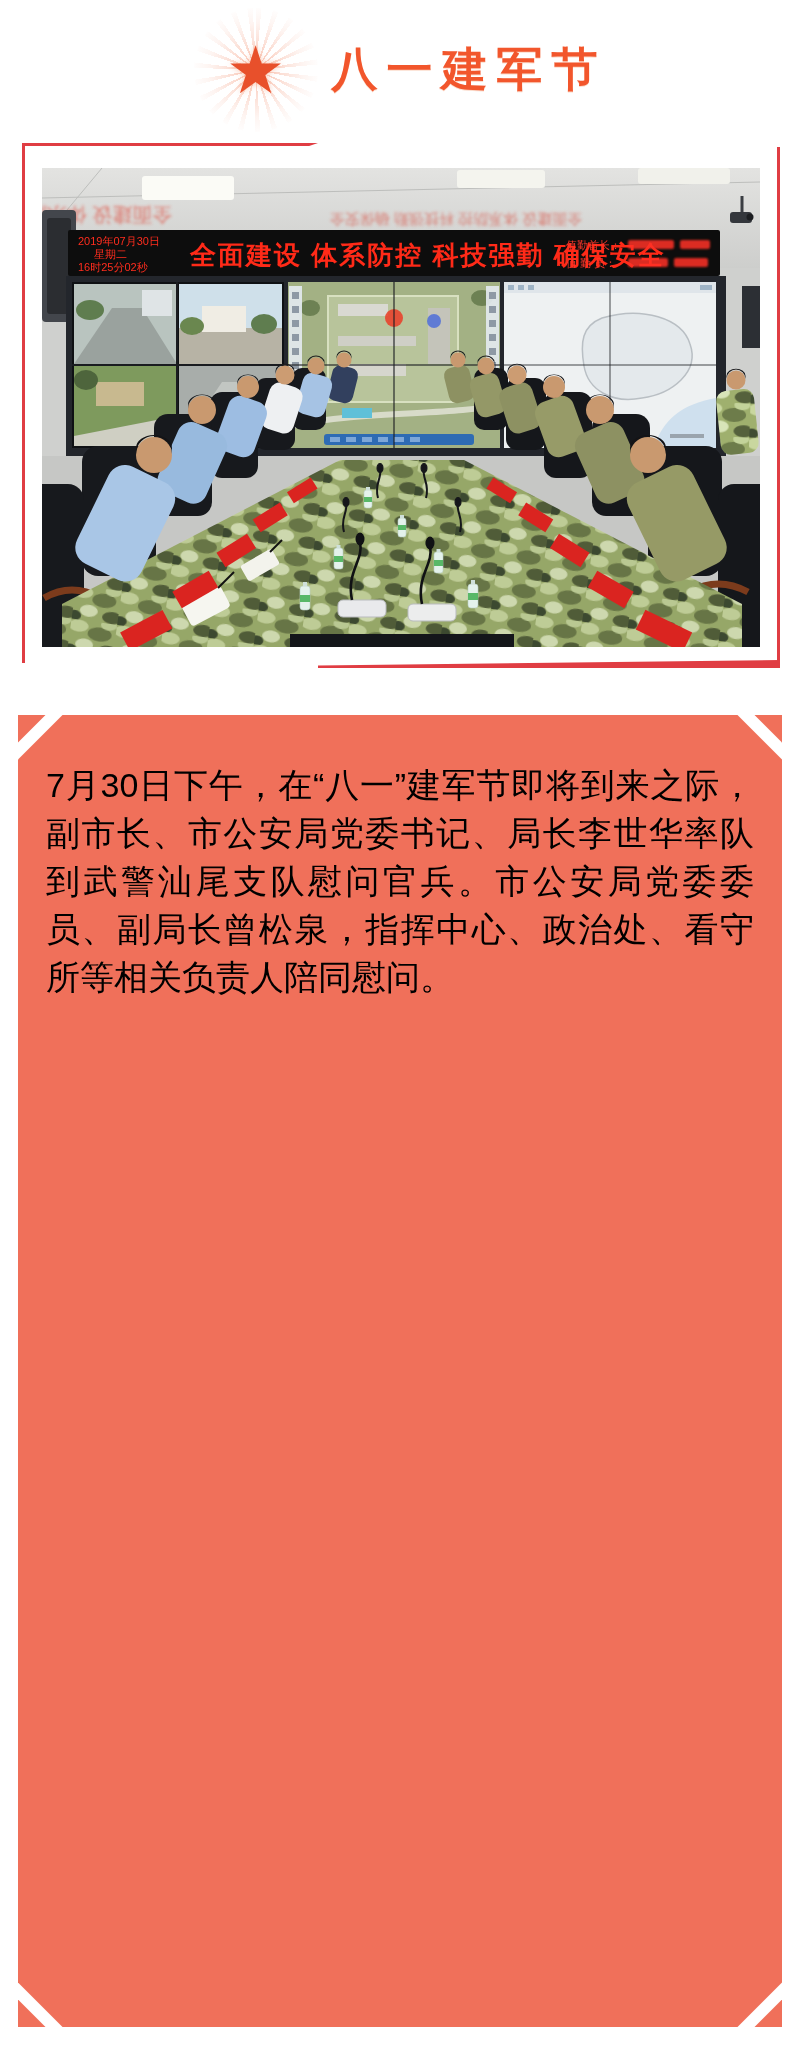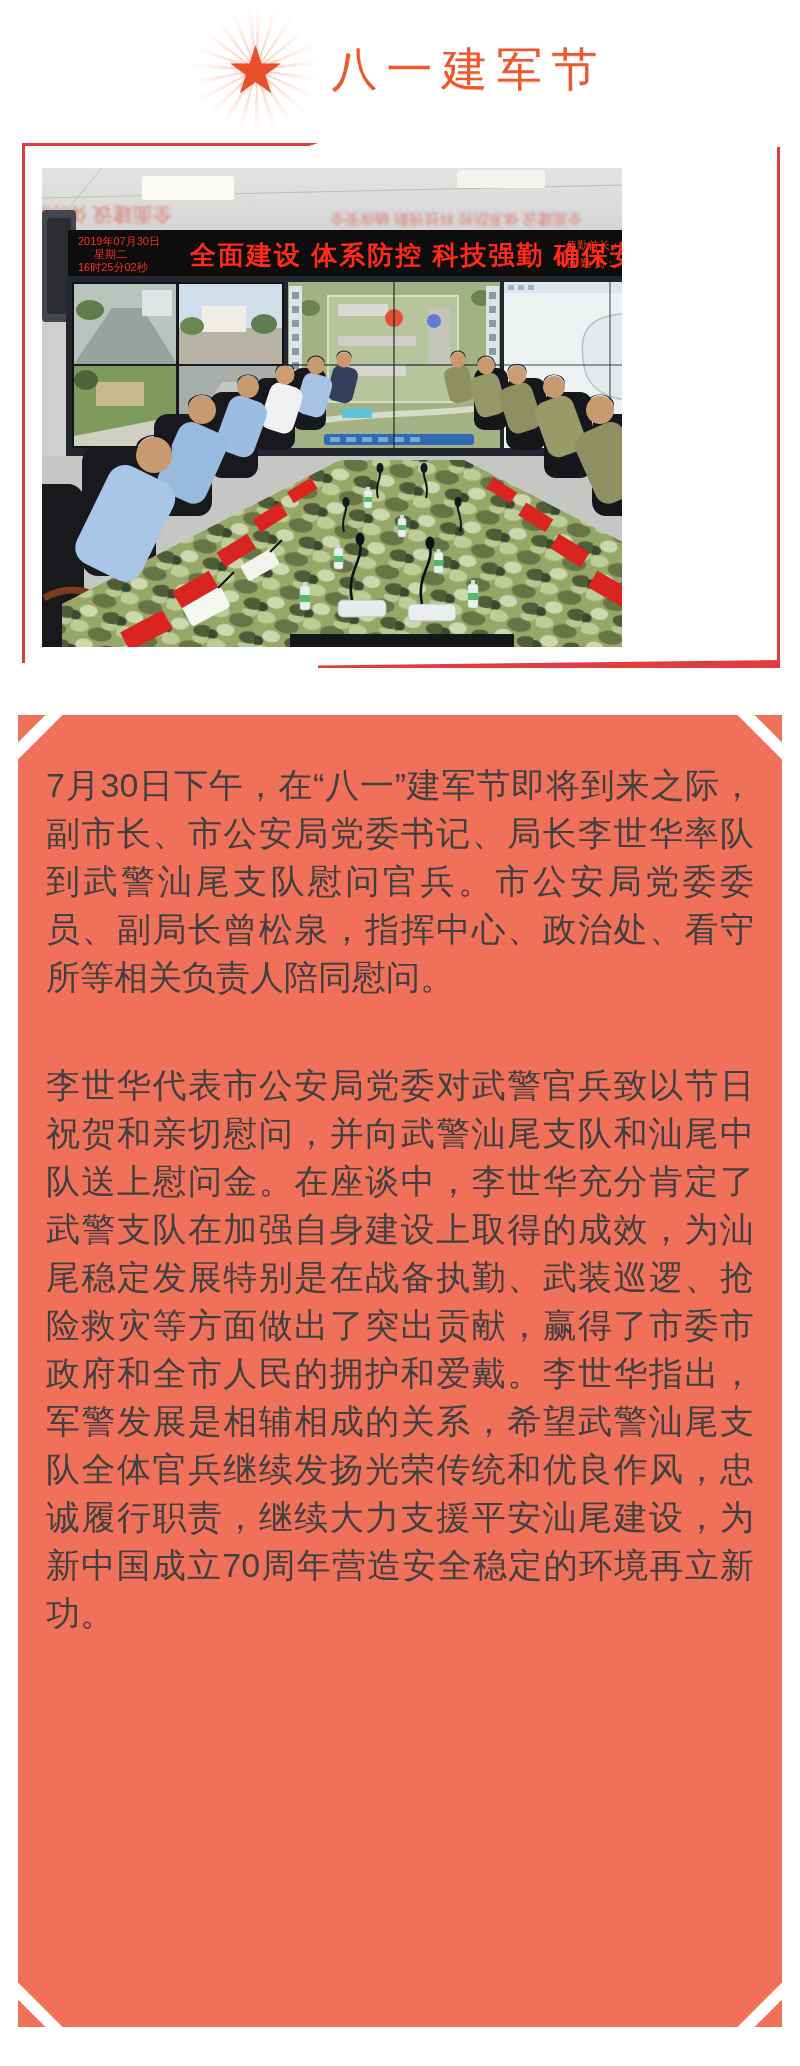--- a/index.html
+++ b/index.html
@@ -11,42 +11,42 @@
   
   .header{position:absolute;top:10px;left:0;width:800px;height:120px;
     display:flex;align-items:center;justify-content:center;gap:14px;}
   .star-wrap{width:124px;height:124px;position:relative;flex:0 0 auto;}
   .star-rays{position:absolute;inset:0;border-radius:50%;
     background:repeating-conic-gradient(rgba(240,105,60,.28) 0deg 5deg, rgba(255,255,255,0) 5deg 16deg);}
   .star-rays::after{content:"";position:absolute;inset:-2px;border-radius:50%;
     background:radial-gradient(circle, rgba(255,255,255,0) 18%, rgba(255,255,255,.75) 52%, #ffffff 72%);}
   .star-glyph{position:absolute;inset:0;display:flex;align-items:center;justify-content:center;
     font-size:66px;color:#e8502b;text-shadow:0 0 6px rgba(240,120,70,.45);z-index:2;}
-  .page-title{font-size:46px;font-weight:normal;color:#f2562c;letter-spacing:9px;
+  .page-title{font-size:46px;font-weight:bold;color:#f2562c;letter-spacing:9px;
     text-shadow:0 1px 0 rgba(240,120,60,.25);}
   
   .photo-block{position:absolute;top:130px;left:0;width:800px;height:560px;}
   .frame-line{position:absolute;background:#e03d43;}
   .frame-top{left:22px;top:13px;width:296px;height:3px;
     clip-path:polygon(0 0,100% 0,97% 100%,0 100%);}
   .frame-left{left:22px;top:13px;width:3px;height:520px;}
   .frame-right{left:777px;top:17px;width:3px;height:518px;}
   .frame-bottom{left:318px;top:530px;width:462px;height:8px;
     clip-path:polygon(0 68%,100% 0,100% 100%,0 100%);}
-  .photo{position:absolute;left:42px;top:38px;width:580px;height:479px;overflow:hidden;background:#cfd0ce;}
+  .photo{position:absolute;left:42px;top:38px;width:718px;height:479px;overflow:hidden;background:#cfd0ce;}
   .photo svg{display:block;}
   
   .card{position:absolute;left:18px;top:715px;width:764px;height:1312px;background:#f0705a;overflow:hidden;}
   .cut{position:absolute;width:96px;height:12px;background:#ffffff;z-index:3;}
   .cut.tl{left:-30px;top:12px;transform:rotate(-45deg);}
   .cut.tr{right:-30px;top:12px;transform:rotate(45deg);}
   .cut.bl{left:-30px;bottom:12px;transform:rotate(45deg);}
   .cut.br{right:-30px;bottom:12px;transform:rotate(-45deg);}
   .card-inner{position:relative;z-index:1;padding:46px 28px 40px 28px;}
-  .card-inner p{margin:0 0 60px 0;font-size:34px;line-height:48px;color:#404040;
+  .card-inner p{margin:0 0 60px 0;font-size:34px;line-height:48px;color:#000000;
     text-align:justify;text-justify:inter-ideograph;word-break:break-all;}
   .card-inner p:last-child{margin-bottom:0;}
 </style>
 </head>
 <body>
 
 <div class="header">
   <div class="star-wrap">
     <div class="star-rays"></div>
     <div class="star-glyph">★</div>
@@ -393,15 +393,14 @@
   </div>
 </div>
 
 <div class="card">
   <div class="cut tl"></div>
   <div class="cut tr"></div>
   <div class="cut bl"></div>
   <div class="cut br"></div>
   <div class="card-inner">
     <p>7月30日下午，在“八一”建军节即将到来之际，副市长、市公安局党委书记、局长李世华率队到武警汕尾支队慰问官兵。市公安局党委委员、副局长曾松泉，指挥中心、政治处、看守所等相关负责人陪同慰问。</p>
-    <p>李世华代表市公安局党委对武警官兵致以节日祝贺和亲切慰问，并向武警汕尾支队和汕尾中队送上慰问金。在座谈中，李世华充分肯定了武警支队在加强自身建设上取得的成效，为汕尾稳定发展特别是在战备执勤、武装巡逻、抢险救灾等方面做出了突出贡献，赢得了市委市政府和全市人民的拥护和爱戴。李世华指出，军警发展是相辅相成的关系，希望武警汕尾支队全体官兵继续发扬光荣传统和优良作风，忠诚履行职责，继续大力支援平安汕尾建设，为新中国成立70周年营造安全稳定的环境再立新功。</p>
   </div>
 </div>
 
 </body></html>

